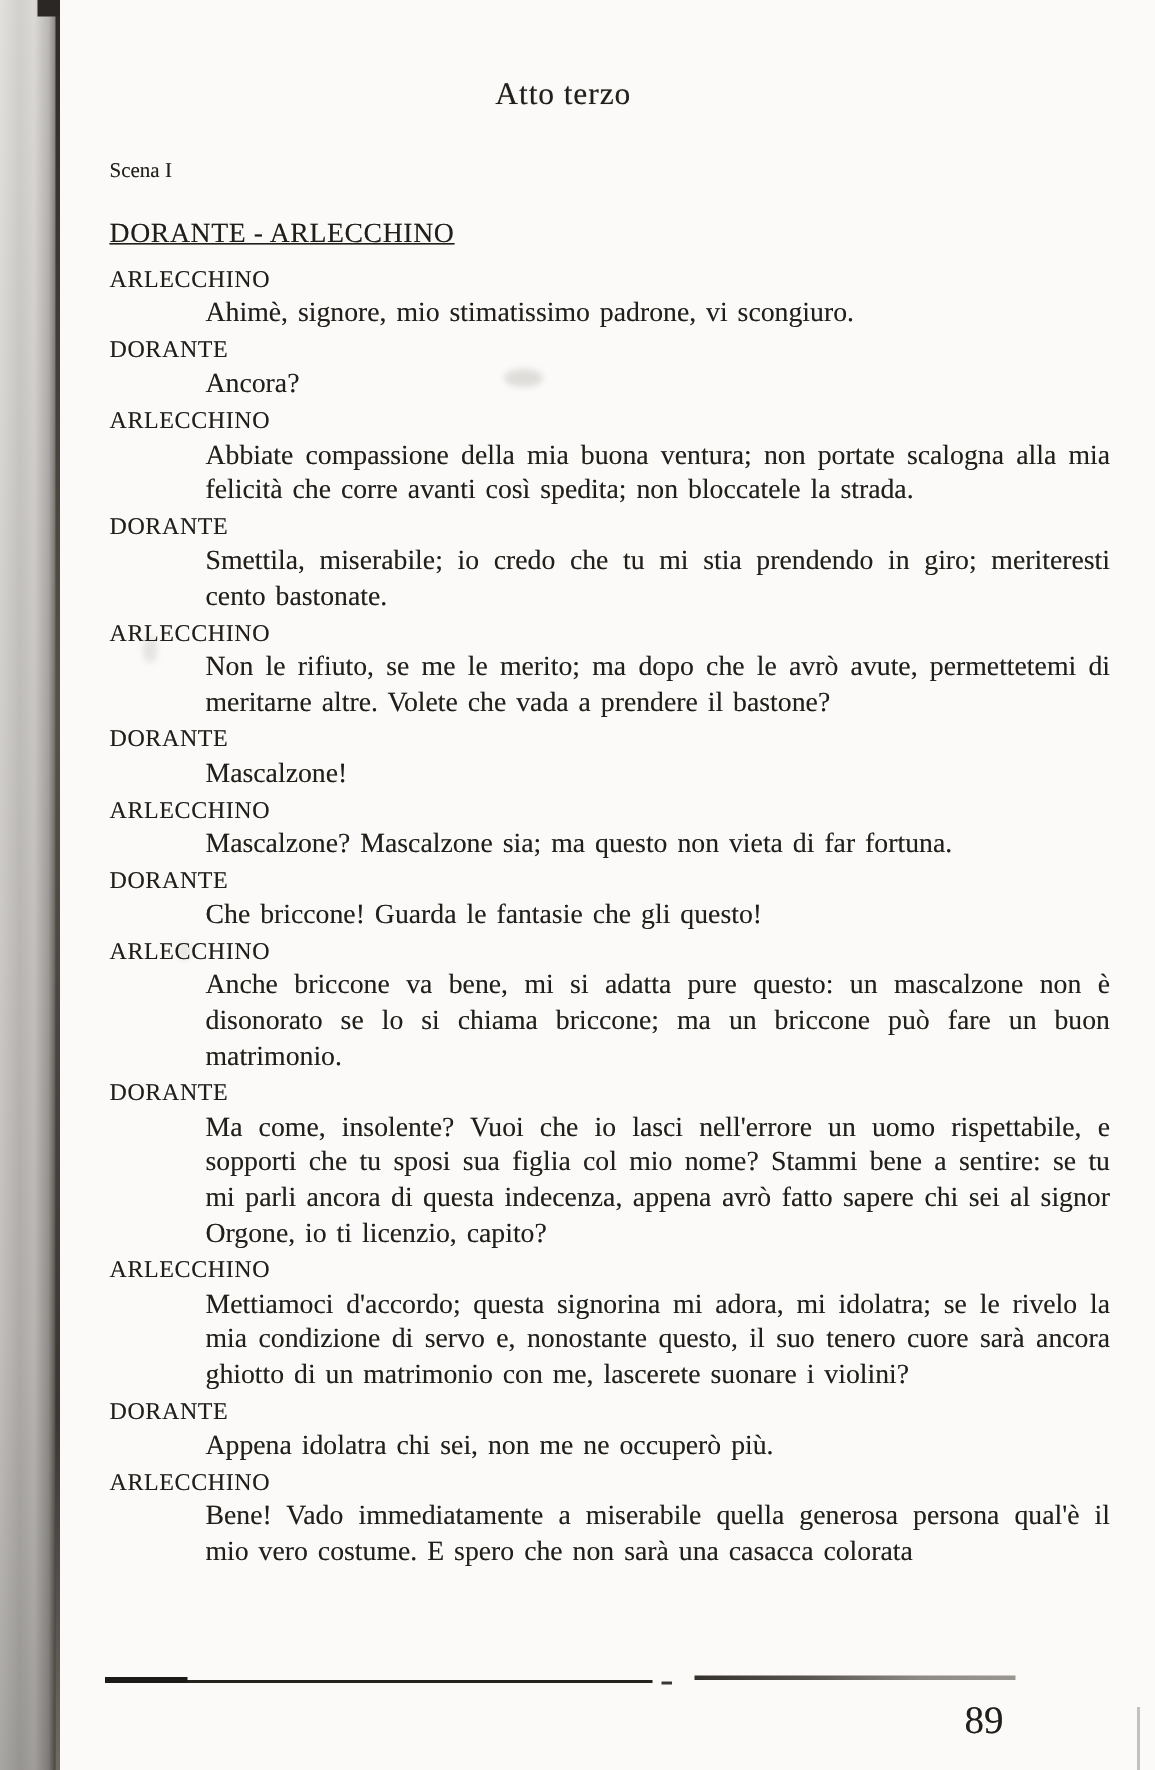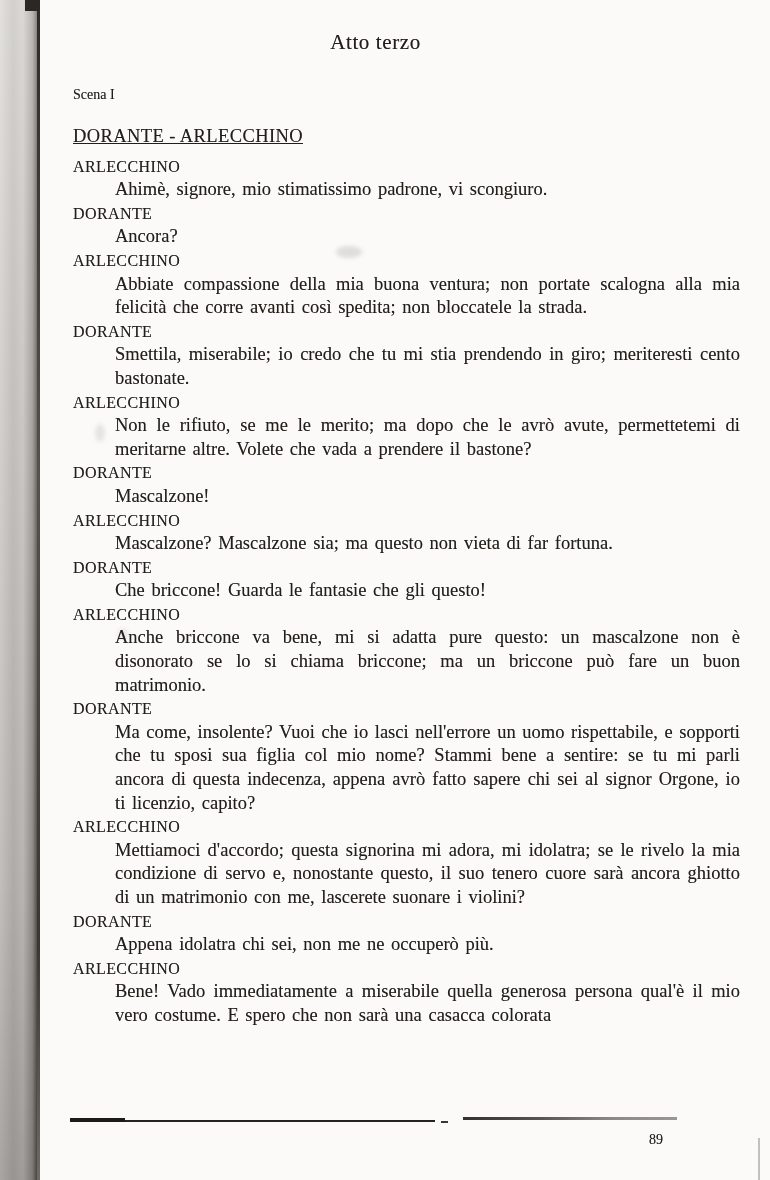--- a/index.html
+++ b/index.html
@@ -47,21 +47,21 @@
   .edge-right {
     position: absolute;
     left: 758px; top: 1138px;
     width: 2px; height: 42px;
     background: rgba(150,146,140,0.55);
   }
 
   
   .content {
     position: absolute;
-    left: 73px; top: 30px;
+    left: 73px; top: 50px;
     width: 667px;
   }
   .title {
     font-size: 21px;
     letter-spacing: 0.6px;
     text-align: center;
     padding-right: 62px;  
     margin: 0 0 32px 0;
     text-shadow: 0 0 0.5px rgba(34,31,27,0.55);
   }
@@ -82,21 +82,21 @@
   .entry { margin: 0; }
   .speaker {
     font-size: 16px;
     letter-spacing: 0.4px;
     line-height: 23.6px;
     text-shadow: 0 0 0.4px rgba(34,31,27,0.45);
   }
   .speech {
     font-size: 18.5px;
     line-height: 23.6px;
-    margin-left: 42px;
+    margin-left: 64px;
     text-align: justify;
     word-spacing: 2px;
     text-shadow: 0 0 0.4px rgba(34,31,27,0.45);
   }
 
   
   .rule-left {
     position: absolute;
     left: 70px; top: 1120px;
     width: 365px; height: 2px;
@@ -119,21 +119,21 @@
     position: absolute;
     left: 463px; top: 1117px;
     width: 214px; height: 3px;
     background: linear-gradient(to right, #34312d, #57544f 35%, #8d8a85 70%, #9a9792);
   }
   .page-number {
     position: absolute;
     left: 636px; top: 1132px;
     width: 40px;
     text-align: center;
-    font-size: 14px;
+    font-size: 26px;
     text-shadow: 0 0 0.4px rgba(34,31,27,0.5);
   }
 </style>
 </head>
 <body>
 
 <div id="stage">
 
   <div class="binding"></div>
   <div class="binding-line"></div>

